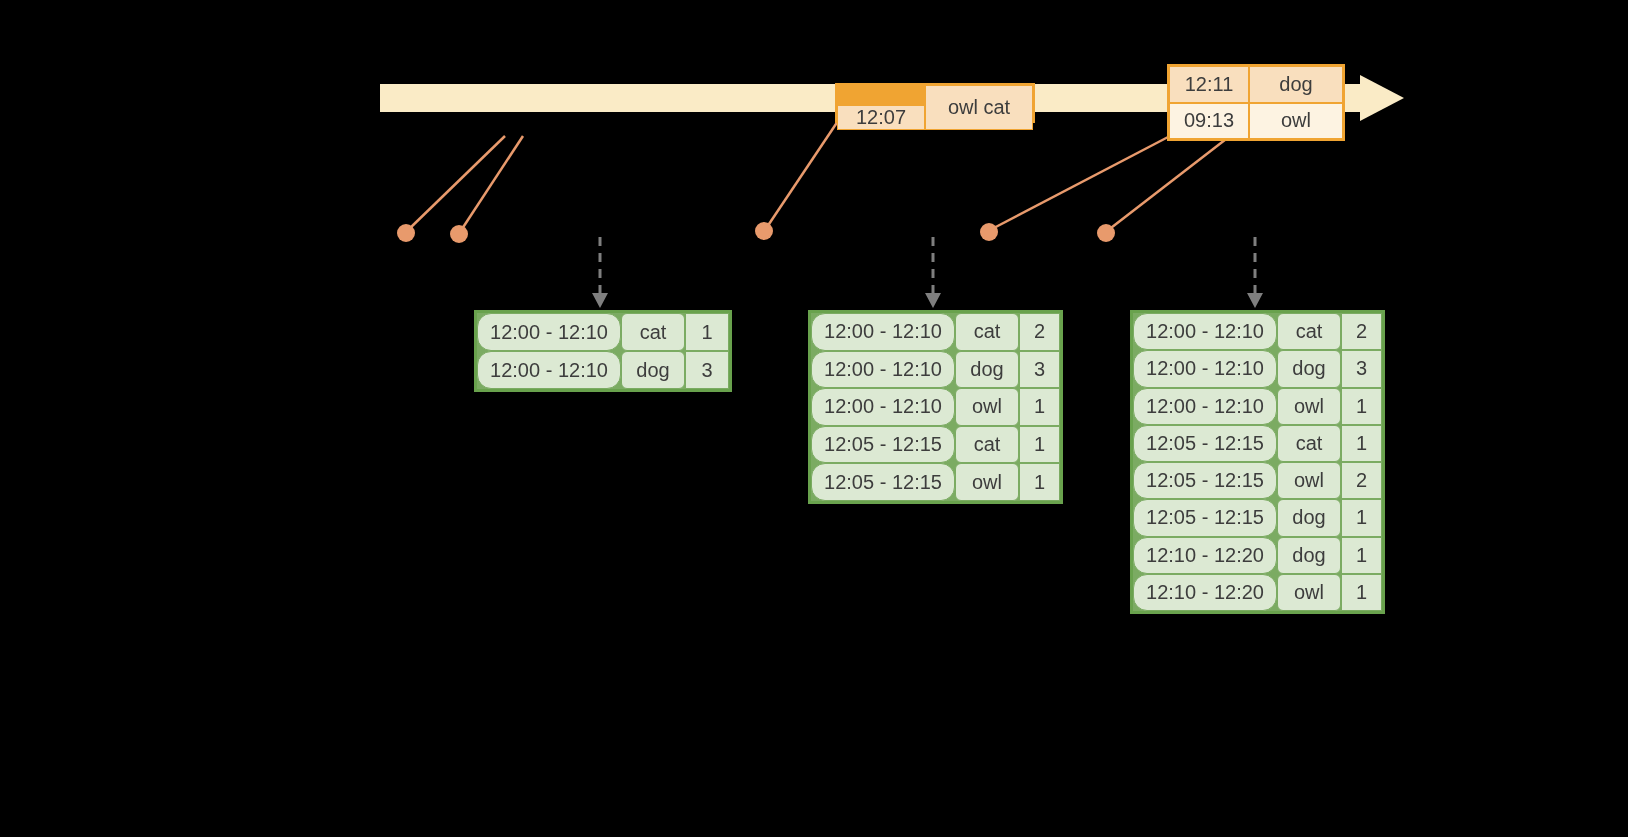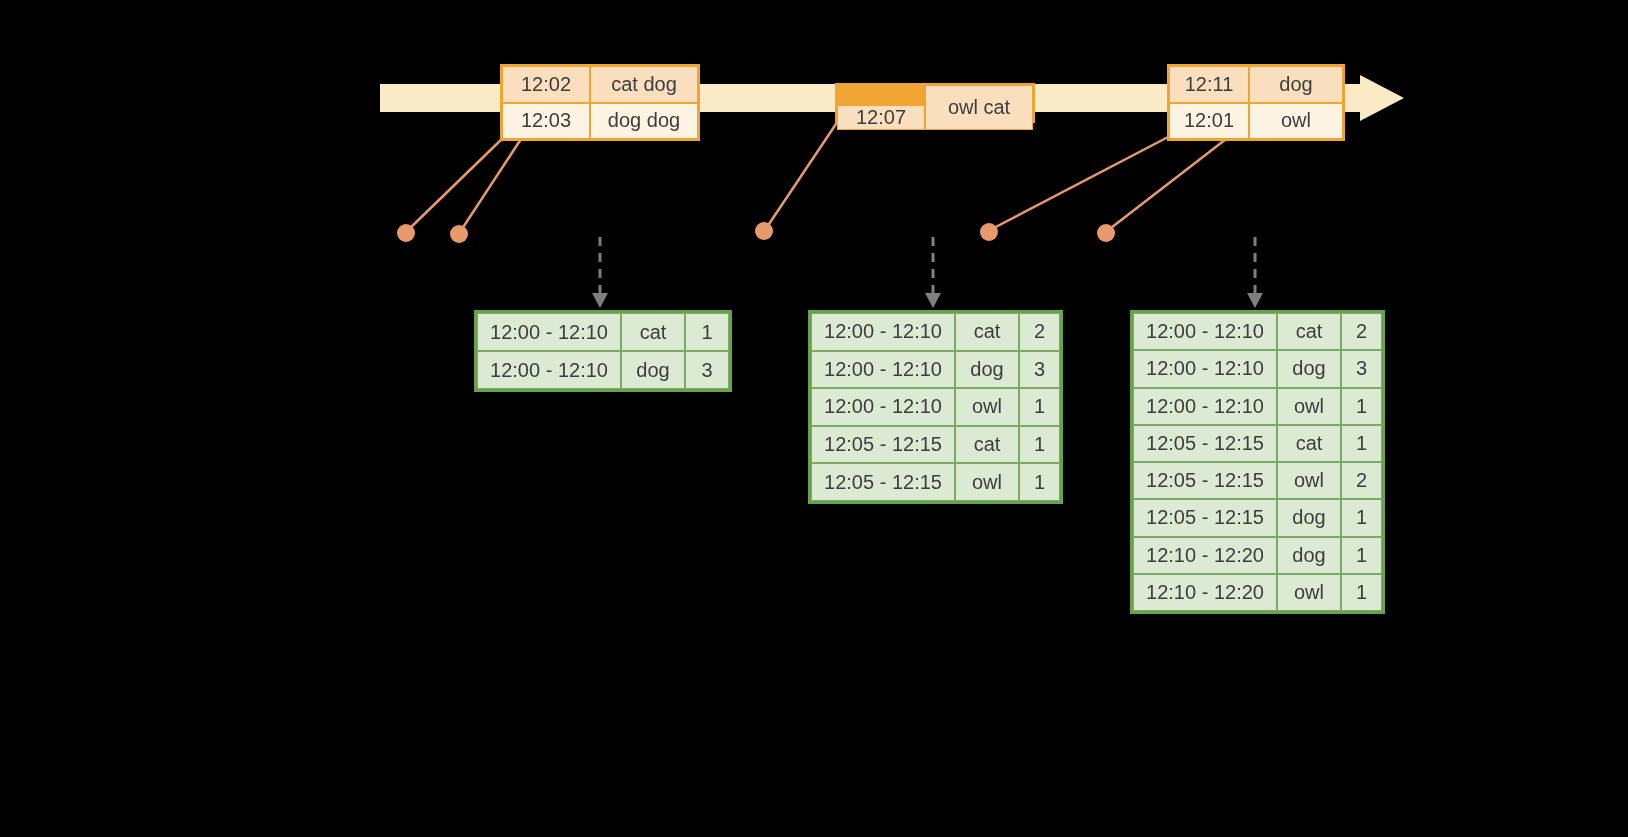--- a/index.html
+++ b/index.html
@@ -61,22 +61,22 @@
   .gtable .trow { display: flex; flex: 1; }
   .gtable .tcell {
     display: flex;
     align-items: center;
     justify-content: center;
     font-size: 20px;
     background: var(--result-fill, #DCE9D3);
     border: 1px solid var(--result-grid, #7BAB62);
     color: var(--cell-text, #3d3d3d);
   }
-  .gtable .c0 { width: 142px; flex: none; }
-  .gtable .c1 { width: 62px;  flex: none; }
+  .gtable .c0 { width: 142px; flex: none; border-radius: 14px; }
+  .gtable .c1 { width: 62px;  flex: none; border-radius: 6px; }
   .gtable .c2 { flex: 1; }
 
   .g1 { left: 474px;  top: 310px; width: 252px; height: 76px;  }
   .g2 { left: 808px;  top: 310px; width: 249px; height: 188px; }
   .g3 { left: 1130px; top: 310px; width: 249px; height: 298px; }
 </style>
 </head>
 <body>
 
 <div class="canvas">
@@ -107,45 +107,35 @@
       <polygon points="592,293 608,293 600,308" style="fill:var(--trigger-arrow,#7F7F7F)"></polygon>
 
       <line x1="933" y1="237" x2="933" y2="293" style="stroke:var(--trigger-arrow,#7F7F7F);stroke-width:3;stroke-dasharray:9 7"></line>
       <polygon points="925,293 941,293 933,308" style="fill:var(--trigger-arrow,#7F7F7F)"></polygon>
 
       <line x1="1255" y1="237" x2="1255" y2="293" style="stroke:var(--trigger-arrow,#7F7F7F);stroke-width:3;stroke-dasharray:9 7"></line>
       <polygon points="1247,293 1263,293 1255,308" style="fill:var(--trigger-arrow,#7F7F7F)"></polygon>
     </g>
   </svg>
 
-  <div class="etable e1">
-      <div class="trow">
-        <div class="tcell c0">12:02</div>
-        <div class="tcell c1">cat dog</div>
-      </div>
-      <div class="trow">
-        <div class="tcell c0">12:03</div>
-        <div class="tcell c1">dog dog</div>
-      </div>
-    </div>
 
   <div class="etable e2">
       <div class="trow">
         <div class="tcell c0">12:07</div>
         <div class="tcell c1">owl cat</div>
       </div>
     </div>
 
   <div class="etable e3">
       <div class="trow">
         <div class="tcell c0">12:11</div>
         <div class="tcell c1">dog</div>
       </div>
       <div class="trow">
-        <div class="tcell c0">12:01</div>
+        <div class="tcell c0">09:13</div>
         <div class="tcell c1">owl</div>
       </div>
     </div>
 
   <div class="gtable g1">
       <div class="trow">
         <div class="tcell c0">12:00 - 12:10</div>
         <div class="tcell c1">cat</div>
         <div class="tcell c2">1</div>
       </div>

